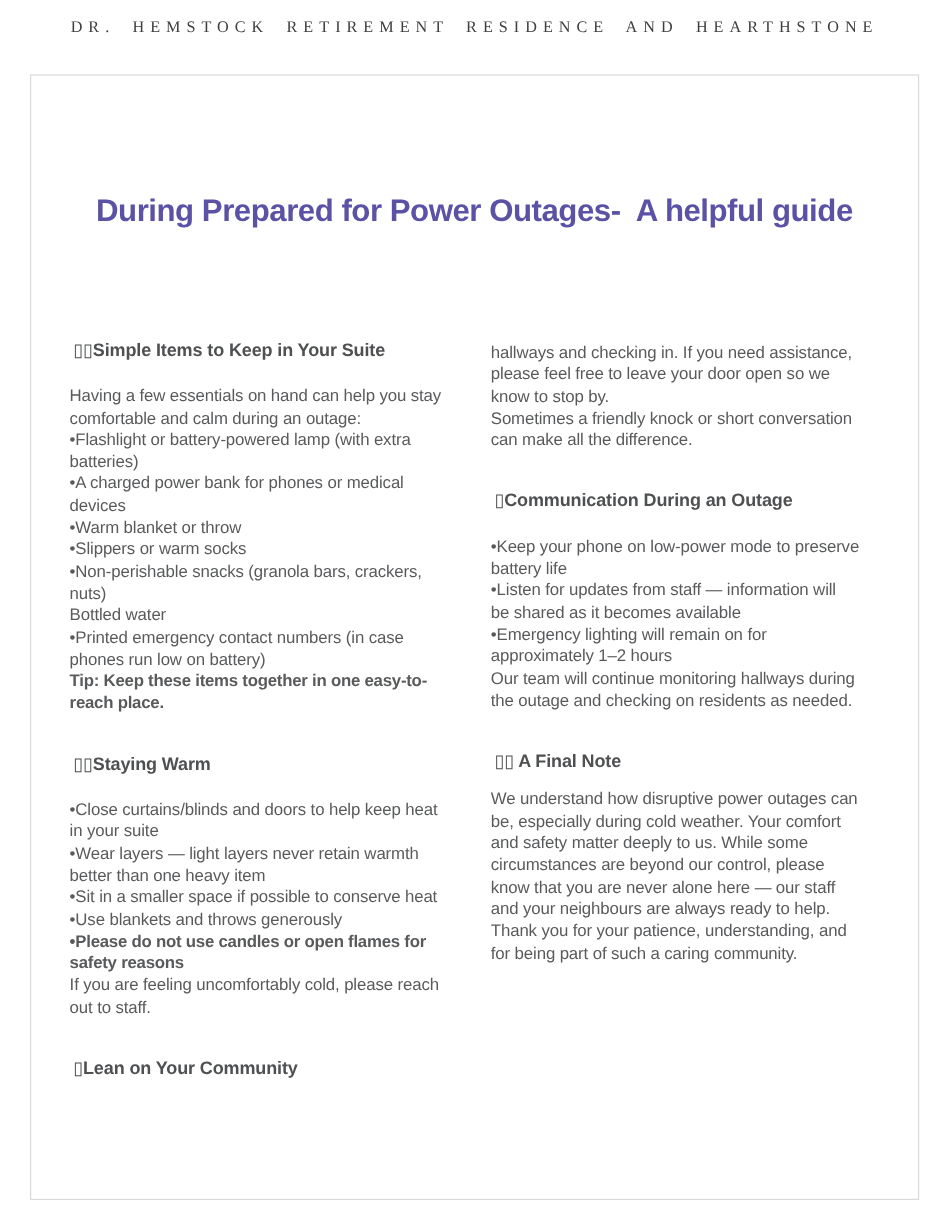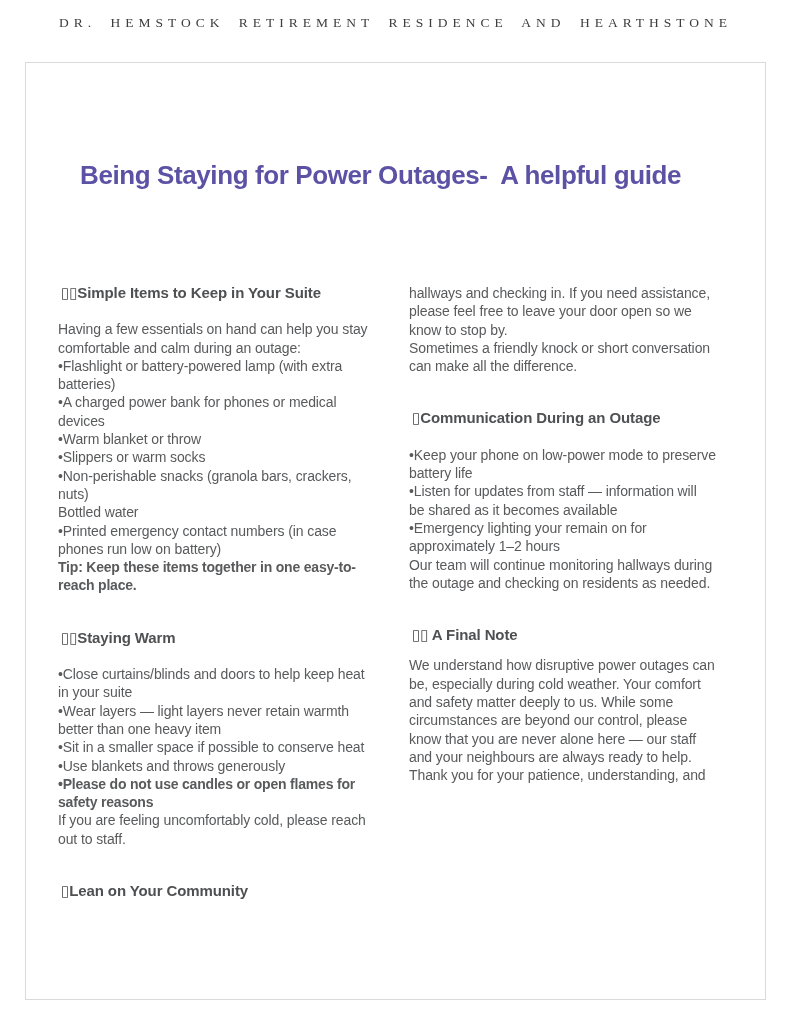--- a/index.html
+++ b/index.html
@@ -61,21 +61,21 @@
   .line.bold{font-weight:700;letter-spacing:-0.2px;}
 </style>
 </head>
 <body>
 
 <div class="letterhead">DR. HEMSTOCK RETIREMENT RESIDENCE AND HEARTHSTONE</div>
 
 <div class="content-box">
 
   <h1 class="doc-title">
-    <span class="t-line">Being Staying for Power Outages-  A helpful guide</span>
+    <span class="t-line">During Prepared for Power Outages-  A helpful guide</span>
   </h1>
 
   <div class="columns">
     <div class="column">
         <section class="section">
           <h3 class="sec-heading">▯▯Simple Items to Keep in Your Suite</h3>
           <div class="group">
             <p class="line">Having a few essentials on hand can help you stay</p>
             <p class="line">comfortable and calm during an outage:</p>
           </div>
@@ -126,36 +126,37 @@
             <p class="line">can make all the difference.</p>
           </div>
         </section>
         <section class="section">
           <h3 class="sec-heading">▯Communication During an Outage</h3>
           <div class="group">
             <p class="line">•Keep your phone on low-power mode to preserve</p>
             <p class="line">battery life</p>
             <p class="line">•Listen for updates from staff — information will</p>
             <p class="line">be shared as it becomes available</p>
-            <p class="line">•Emergency lighting your remain on for</p>
+            <p class="line">•Emergency lighting will remain on for</p>
             <p class="line">approximately 1–2 hours</p>
             <p class="line">Our team will continue monitoring hallways during</p>
             <p class="line">the outage and checking on residents as needed.</p>
           </div>
         </section>
         <section class="section tight">
           <h3 class="sec-heading">▯▯ A Final Note</h3>
           <div class="group">
             <p class="line">We understand how disruptive power outages can</p>
             <p class="line">be, especially during cold weather. Your comfort</p>
             <p class="line">and safety matter deeply to us. While some</p>
             <p class="line">circumstances are beyond our control, please</p>
             <p class="line">know that you are never alone here — our staff</p>
             <p class="line">and your neighbours are always ready to help.</p>
           </div>
           <div class="group">
             <p class="line">Thank you for your patience, understanding, and</p>
+            <p class="line">for being part of such a caring community.</p>
           </div>
         </section>
       </div>
   </div>
 
 </div>
 
 </body></html>

